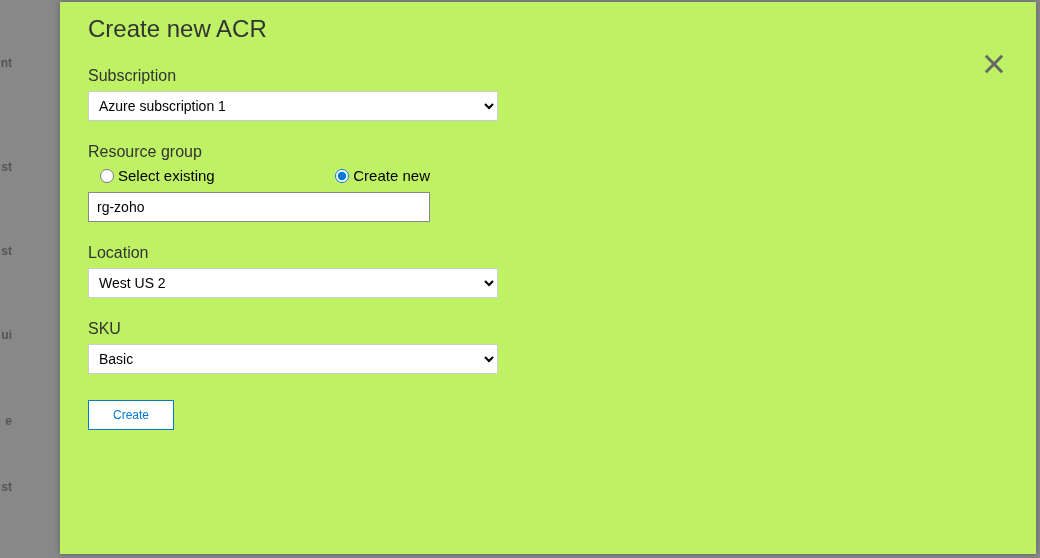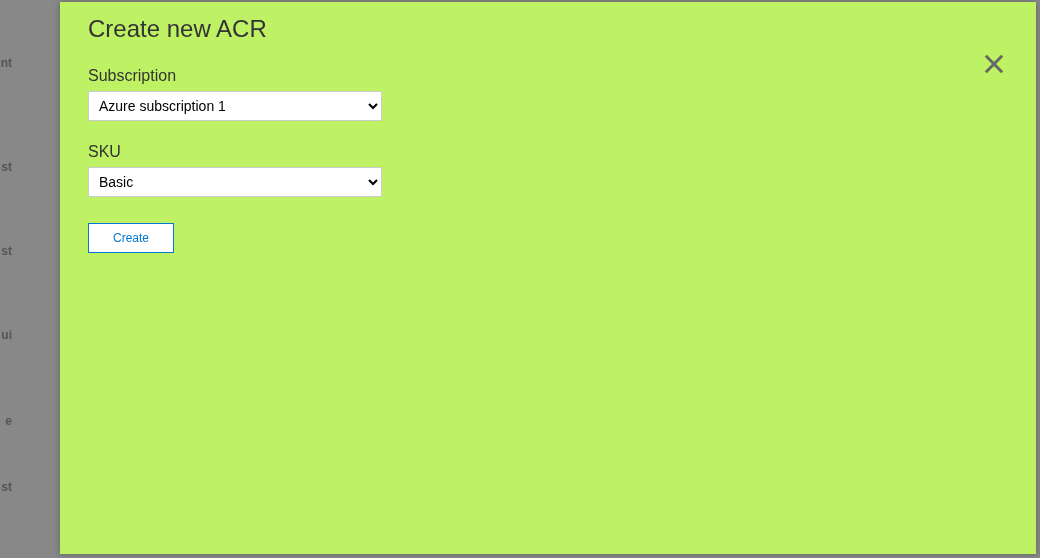--- a/index.html
+++ b/index.html
@@ -48,21 +48,21 @@
     .form-group {
       margin-bottom: 22px;
     }
     .label {
       display: block;
       font-size: 16px;
       color: #333;
       margin-bottom: 6px;
     }
     .select-input {
-      width: 294px;
+      width: 410px;
       height: 30px;
       border: 1px solid #ccc;
       font-size: 14px;
       padding: 4px 6px;
       font-family: inherit;
       background: #fff;
     }
     .text-input {
       width: 342px;
       height: 30px;
@@ -141,23 +141,41 @@
     </svg>
   </div>
 
   <div class="form-group">
     <label class="label">Subscription</label>
     <select class="select-input">
       <option>Azure subscription 1</option>
     </select>
   </div>
 
+  <div class="form-group">
+    <label class="label">Resource group</label>
+    <div class="radio-row">
+      <label class="radio-option">
+        <input type="radio" name="rg" style="">
+        <span>Select existing</span>
+      </label>
+      <label class="radio-option">
+        <input type="radio" name="rg" checked="" style="">
+        <span>Create new</span>
+      </label>
+    </div>
+    <input type="text" class="text-input" value="rg-zoho" style="">
+  </div>
 
 
   <div class="form-group">
+    <label class="label">Location</label>
+    <select class="select-input">
+      <option>West US 2</option>
+    </select>
   </div>
 
   <div class="form-group">
     <label class="label">SKU</label>
     <select class="select-input">
       <option>Basic</option>
     </select>
   </div>
 
   <button class="create-btn">Create</button>

